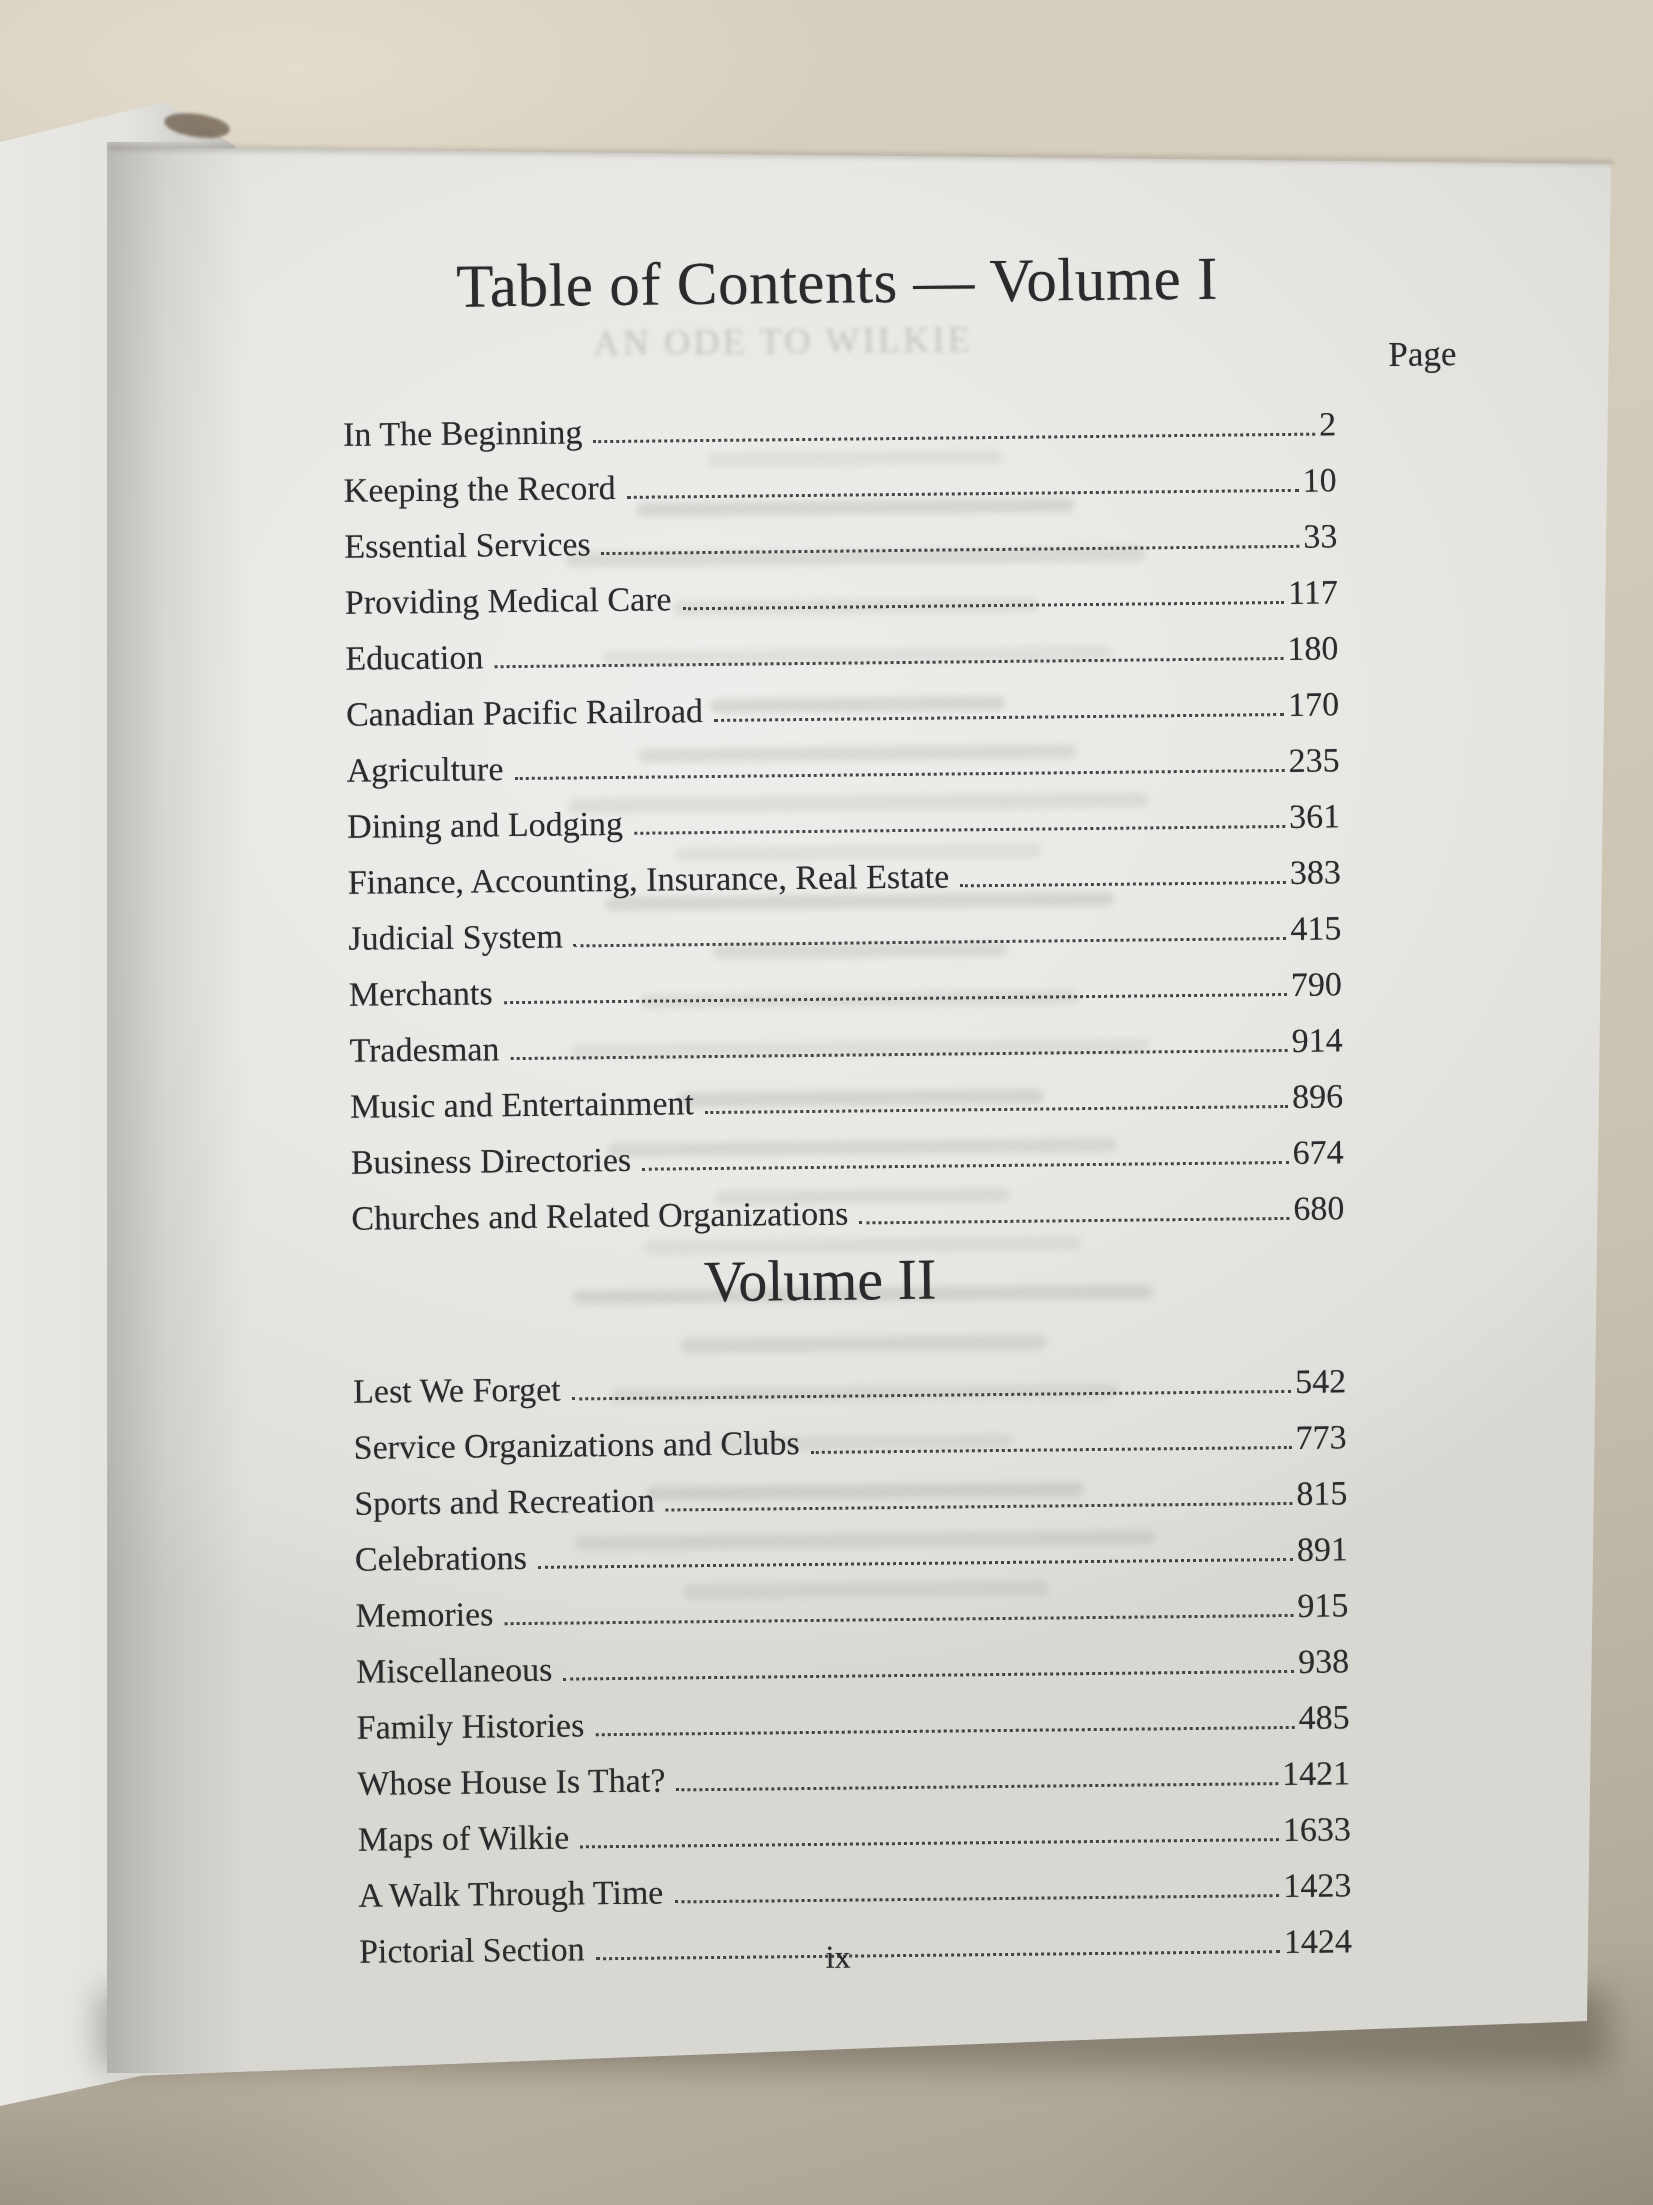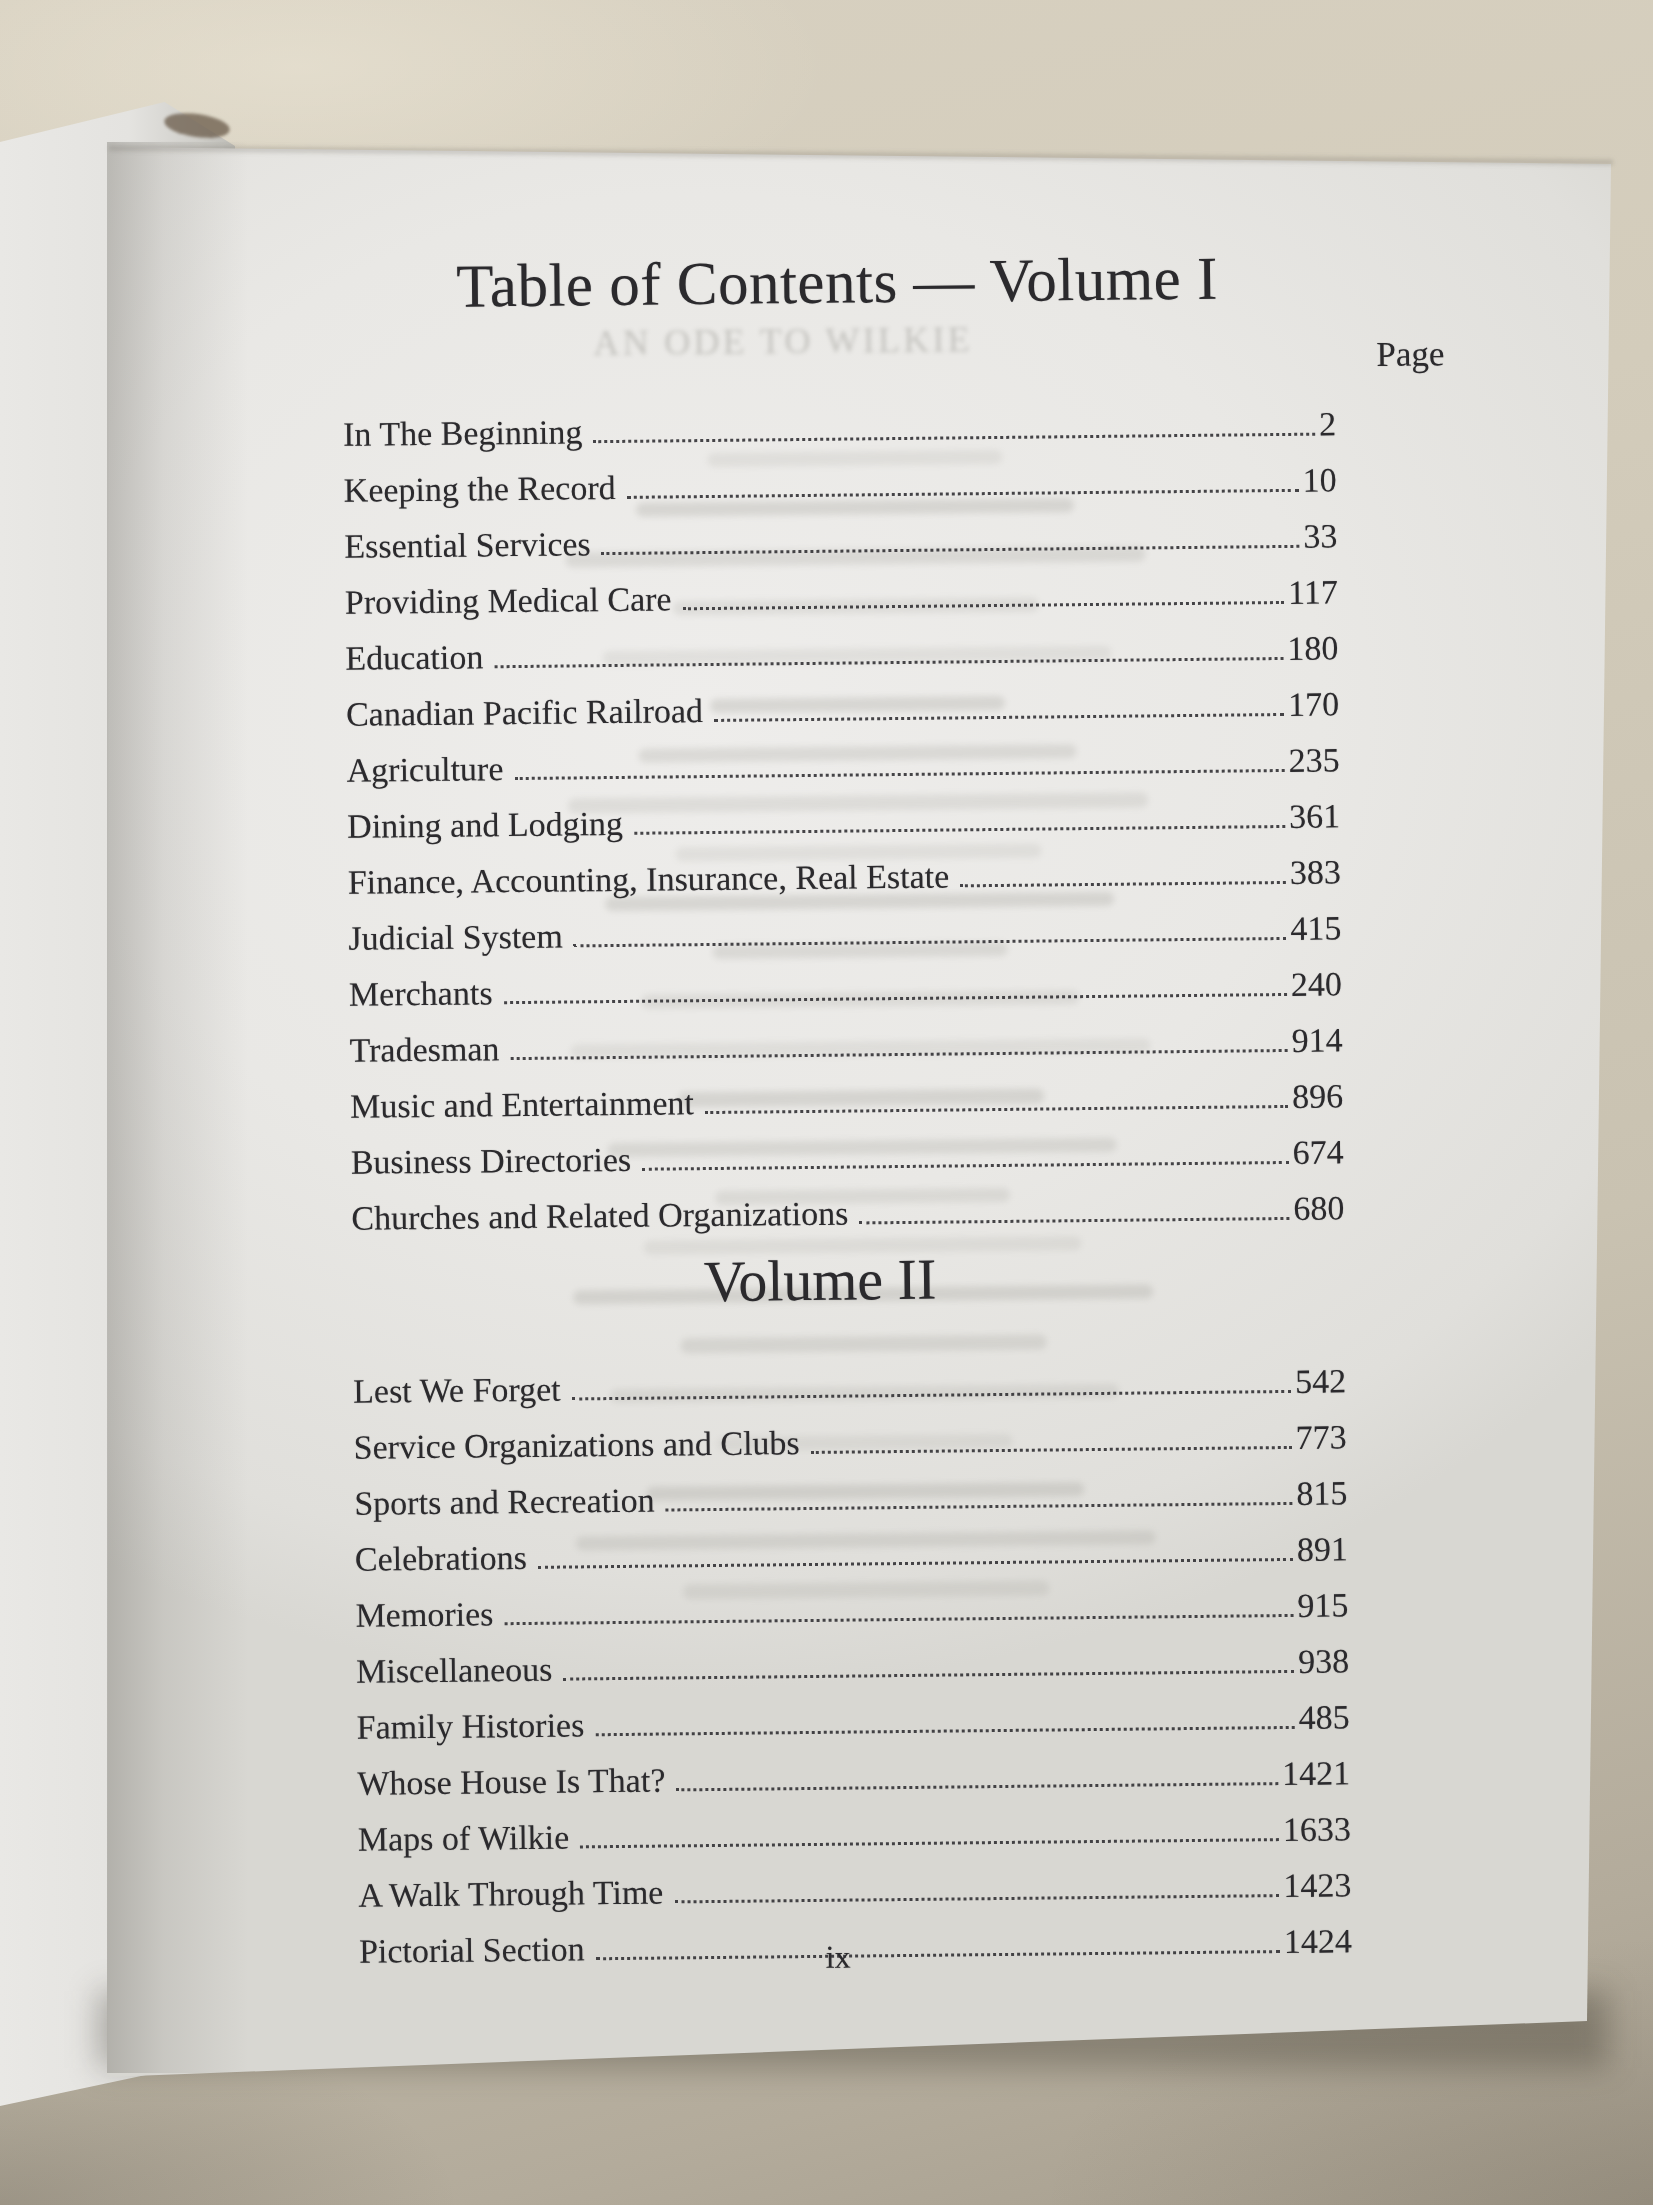--- a/index.html
+++ b/index.html
@@ -29,21 +29,21 @@
     background:linear-gradient(90deg,rgba(105,102,95,.34) 0%,rgba(105,102,95,.14) 40%,rgba(105,102,95,0) 100%);}
   .page-top-edge{position:absolute;left:109px;top:145px;width:1504px;height:5.5px;
     background:rgba(110,106,98,.25);filter:blur(2.2px);transform:rotate(.55deg);transform-origin:left center;}
 
   
   .content{position:absolute;left:112px;top:147px;width:1500px;height:1881px;
     color:#2b2a2d;transform:rotate(-.6deg);transform-origin:40% 50%;}
   .soft{text-shadow:0 0 1.1px rgba(43,42,45,.38);}
   .title{position:absolute;left:0;right:33px;top:106px;text-align:center;
     font-size:61px;line-height:1;letter-spacing:0.5px;}
-  .page-col-label{position:absolute;right:160px;top:197px;font-size:35px;line-height:1;margin-left:17px;}
+  .page-col-label{position:absolute;right:148px;top:197px;font-size:35px;line-height:1;margin-left:17px;}
   .toc{position:absolute;left:238px;width:993px;margin:0;padding:0;list-style:none;}
   .toc-vol1{top:247px;}
   .toc-vol2{top:1204px;}
   .toc-row{display:flex;align-items:flex-end;height:56px;font-size:34px;line-height:1.15;}
   .toc-vol2 .toc-row{height:56px;}
   .toc-label{white-space:nowrap;}
   .leader{flex:1 1 auto;min-width:27px;border-bottom:3.8px dotted #2e2d31;
     margin:0 4.4px 8.2px 11px;opacity:.88;}
   .toc-pageno{white-space:nowrap;}
   .vol2-heading{position:absolute;left:0;right:88px;top:1106px;text-align:center;
@@ -163,21 +163,21 @@
 
       <li class="toc-row">
         <span class="toc-label">Judicial System</span>
         <span class="leader"></span>
         <span class="toc-pageno">415</span>
       </li>
 
       <li class="toc-row">
         <span class="toc-label">Merchants</span>
         <span class="leader"></span>
-        <span class="toc-pageno">240</span>
+        <span class="toc-pageno">790</span>
       </li>
 
       <li class="toc-row">
         <span class="toc-label">Tradesman</span>
         <span class="leader"></span>
         <span class="toc-pageno">914</span>
       </li>
 
       <li class="toc-row">
         <span class="toc-label">Music and Entertainment</span>

